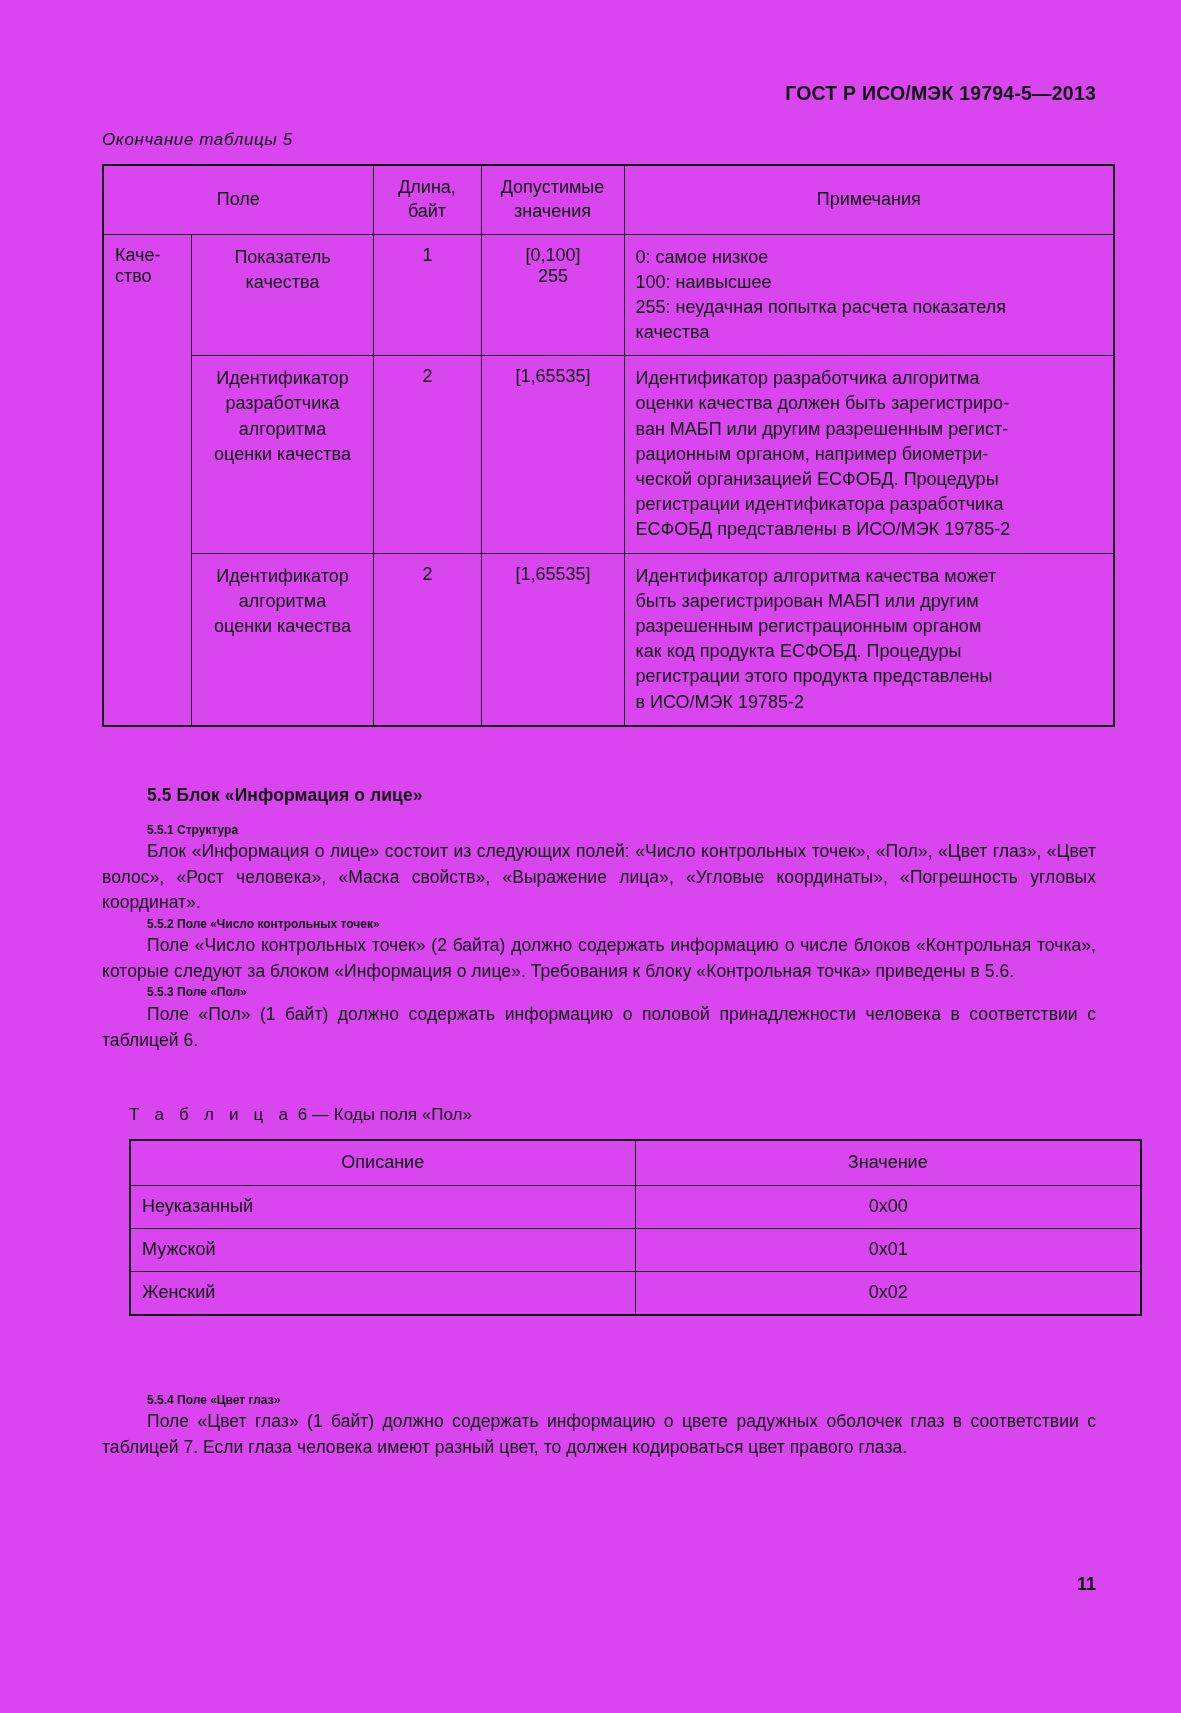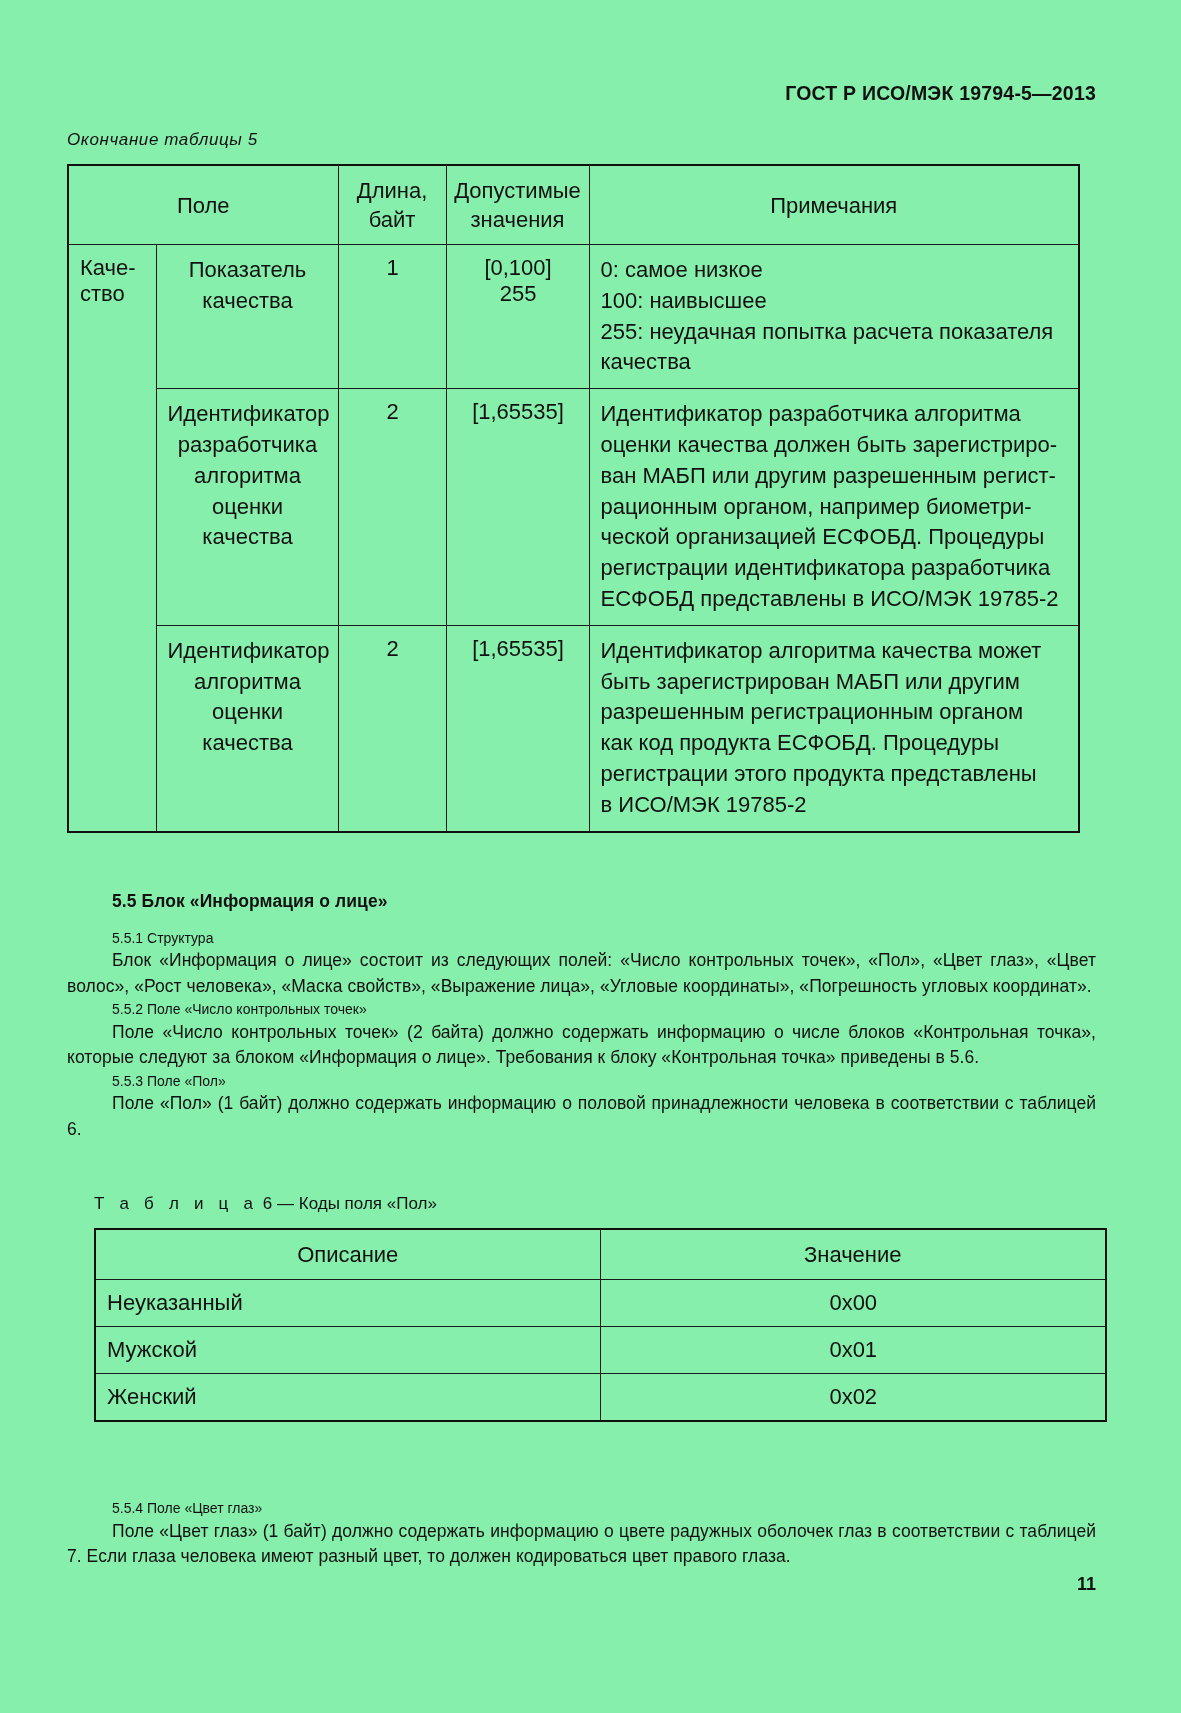--- a/index.html
+++ b/index.html
@@ -5,58 +5,58 @@
   html, body {
     margin: 0;
     padding: 0;
     background: #ffffff;
   }
   .page {
     position: relative;
     width: 1181px;
     height: 1713px;
     margin: 0 auto;
-    background: #86efac;
+    background: #d946ef;
     font-family: "Liberation Sans", sans-serif;
     color: #111111;
     box-sizing: border-box;
   }
 
   
   .doc-header {
     position: absolute;
     top: 82px;
     right: 85px;
     font-size: 19.5px;
     font-weight: bold;
     letter-spacing: 0.2px;
     white-space: nowrap;
   }
 
   
   .content {
     position: absolute;
-    left: 67px;
+    left: 102px;
     right: 85px;
     top: 130px;
   }
 
   .tbl-caption-cont {
     font-style: italic;
     font-size: 17px;
     letter-spacing: 0.6px;
     margin: 0 0 14px 0;
   }
 
   
   table.gost {
     border-collapse: collapse;
     width: 1011px;
     table-layout: fixed;
-    font-size: 22px;
+    font-size: 18px;
   }
   table.gost td, table.gost th {
     border: 1px solid #1a1a1a;
     vertical-align: top;
     padding: 10px 10px 10px 11px;
     font-weight: normal;
   }
   table.gost thead th {
     text-align: center;
     vertical-align: middle;
@@ -98,24 +98,25 @@
   p.para {
     font-size: 17.5px;
     line-height: 1.46;
     margin: 0;
     text-align: justify;
     text-justify: inter-word;
     text-indent: 45px;
     letter-spacing: 0.05px;
   }
   p.sub {
-    font-size: 14px;
+    font-size: 12px;
     line-height: 1.46;
     margin: 0;
     text-indent: 45px;
+    font-weight: bold;
   }
 
   
   .tbl6-caption {
     font-size: 17px;
     margin: 0 0 14px 0;
   }
   .tbl6-caption .spaced { letter-spacing: 5.2px; }
   .t6 { width: 1011px; font-size: 17px; }
   .t6 col.a { width: 505px; }

